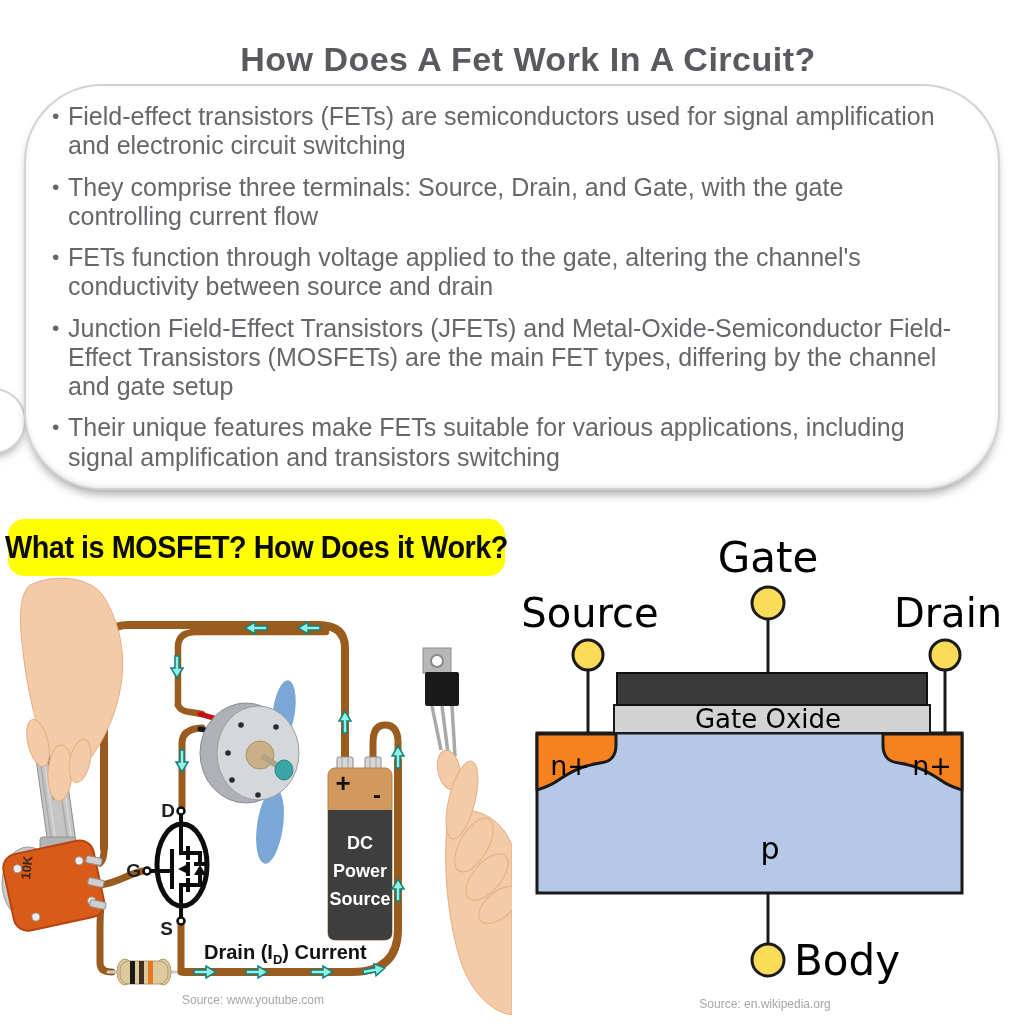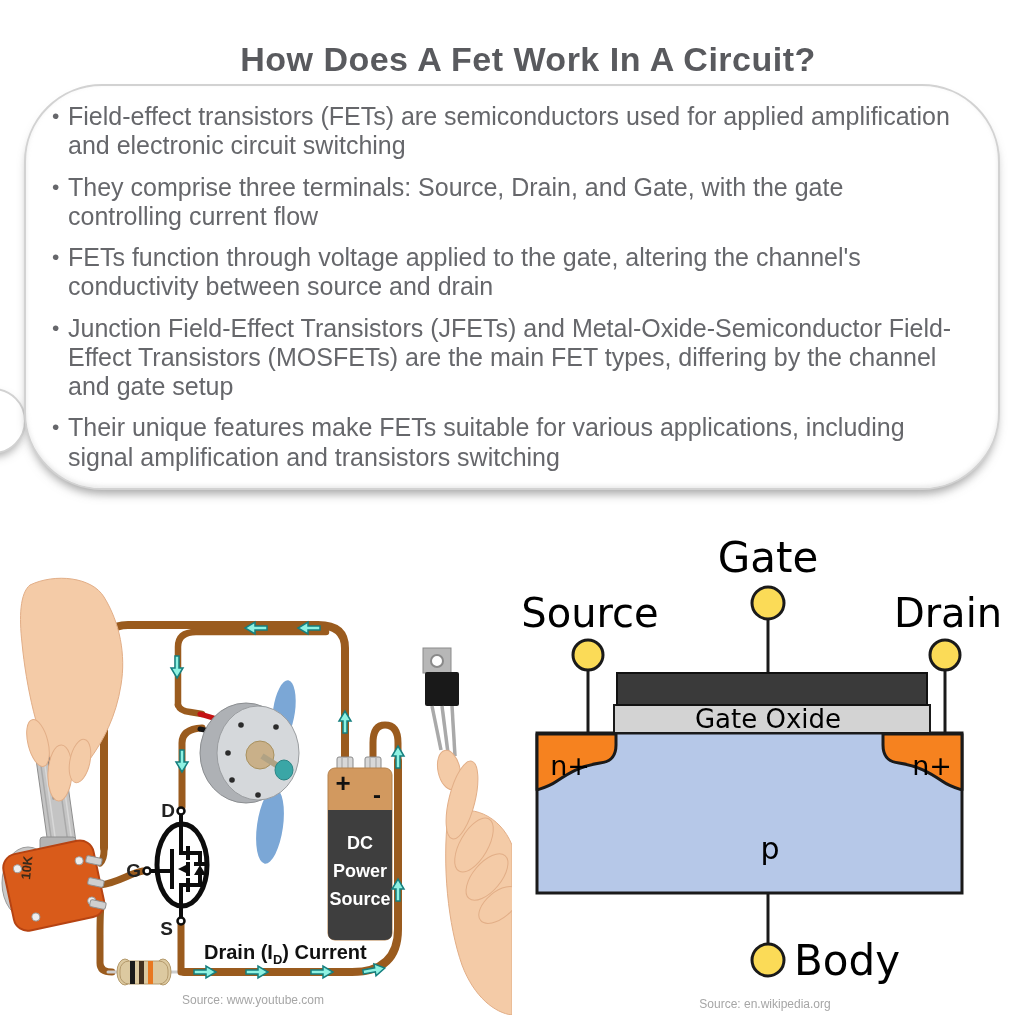--- a/index.html
+++ b/index.html
@@ -32,28 +32,31 @@
 </head>
 <body>
 
 <div class="canvas">
 
   <h1 class="page-title">How Does A Fet Work In A Circuit?</h1>
 
   <div class="bubble-tail"></div>
   <div class="bubble">
     <ul class="bullets">
-      <li>Field-effect transistors (FETs) are semiconductors used for applied amplification and electronic circuit switching</li>
+      <li>Field-effect transistors (FETs) are semiconductors used for signal amplification and electronic circuit switching</li>
       <li>They comprise three terminals: Source, Drain, and Gate, with the gate controlling current flow</li>
       <li>FETs function through voltage applied to the gate, altering the channel's conductivity between source and drain</li>
       <li>Junction Field-Effect Transistors (JFETs) and Metal-Oxide-Semiconductor Field-Effect Transistors (MOSFETs) are the main FET types, differing by the channel and gate setup</li>
       <li>Their unique features make FETs suitable for various applications, including signal amplification and transistors switching</li>
     </ul>
   </div>
 
+  <div class="banner">
+    <span>What is MOSFET? How Does it Work?</span>
+  </div>
 
   <svg class="panel-svg" style="left:0" width="512" height="500" viewBox="0 0 512 500">
 
     <g>
       <ellipse cx="284" cy="196" rx="11" ry="31" fill="#7BA7D6" transform="rotate(8 284 196)"></ellipse>
       <ellipse cx="270" cy="311" rx="13" ry="38" fill="#7BA7D6" transform="rotate(8 270 311)"></ellipse>
     </g>
 
     <g fill="none" stroke="#9A5B1E" stroke-linecap="round" stroke-linejoin="round">
       <path d="M 104 333 L 104 133 Q 104 110 128 110 L 318 110 Q 345 110 345 133 L 345 245" stroke-width="8"></path>

